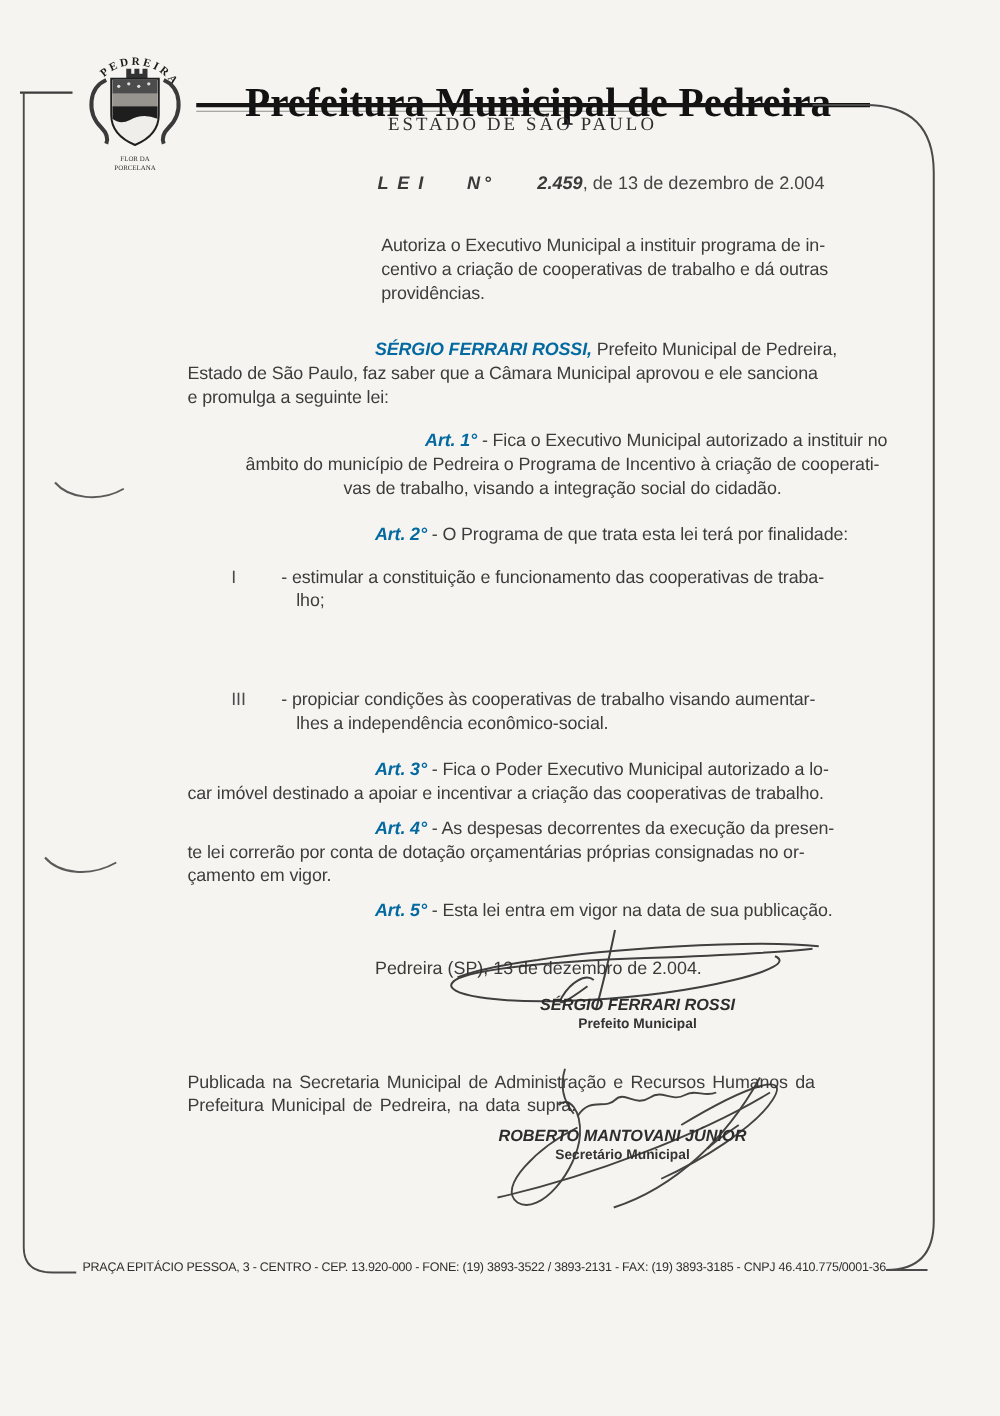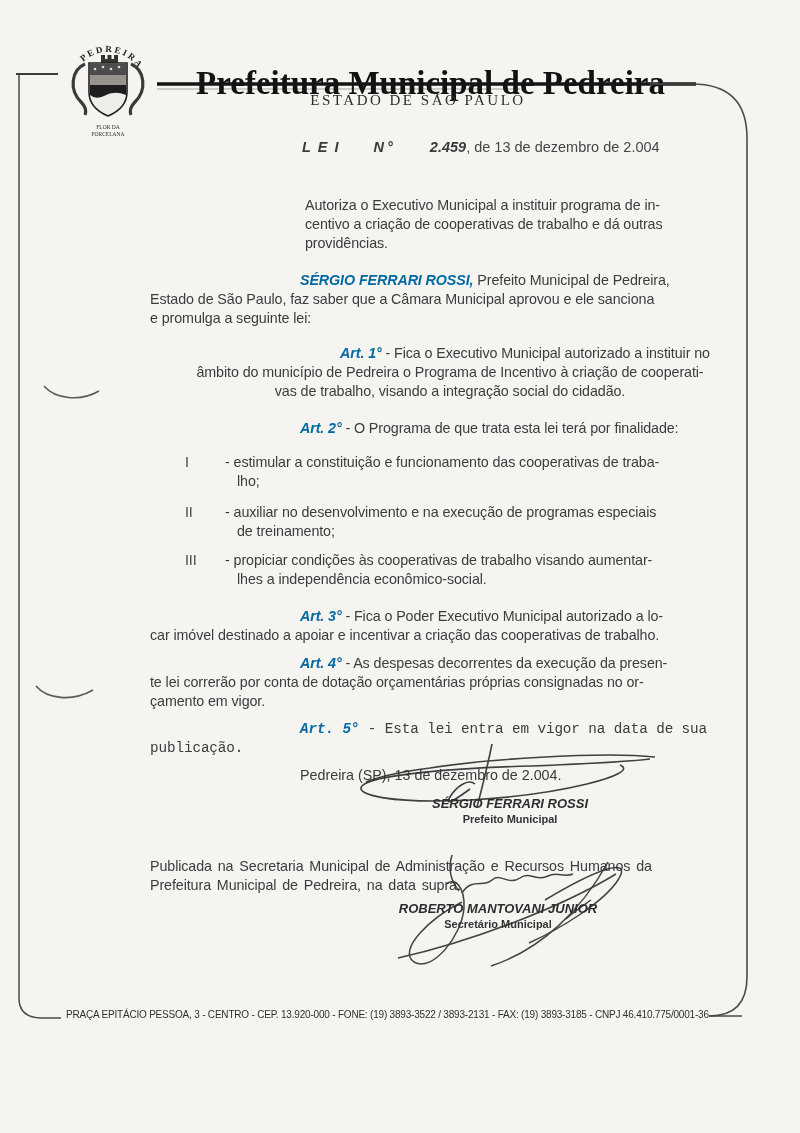--- a/index.html
+++ b/index.html
@@ -23,29 +23,29 @@
   .logo{left:58px;top:32px;width:100px;height:110px;}
   
   .lei-line{left:302px;top:139px;white-space:nowrap;font-size:14.5px;}
   .lei-line .lei{font-weight:bold;font-style:italic;letter-spacing:7px;}
   .lei-line .numero{font-weight:bold;font-style:italic;margin-left:28px;letter-spacing:3px;}
   .lei-line .number{font-weight:bold;font-style:italic;margin-left:34px;}
   .lei-line .suffix{color:#454545;}
   
   .ml{white-space:pre-line;}
   .bodytxt{font-size:14.3px;line-height:18.8px;letter-spacing:-0.1px;color:#3c3c3c;}
-  .summary{left:305px;top:188px;width:425px;margin-top:8px;}
+  .summary{left:305px;top:188px;width:425px;}
   .para{width:600px;text-indent:150px;margin:0;}
   .b-i{font-weight:bold;font-style:italic;color:#0369a1;}
   .p-preamble{left:150px;top:271px;}
   .p-art1{left:150px;top:344px;text-align:center;}
   .p-art2{left:150px;top:419px;}
   .p-art3{left:150px;top:607px;}
   .p-art4{left:150px;top:654px;}
-  .p-art5{left:150px;top:720px;font-family:Liberation Mono, monospace;}
+  .p-art5{left:150px;top:720px;}
   .pub{left:150px;top:843px;width:600px;word-spacing:2px;}
   .item{display:flex;width:540px;}
   .item .numeral{width:40px;flex:0 0 40px;color:#4a4a4a;}
   .item .itemtext{flex:1;text-indent:-12px;padding-left:12px;}
   .it1{left:185px;top:453px;}
   .it2{left:185px;top:503px;}
   .it3{left:185px;top:551px;}
   .dateline{left:300px;top:753px;font-size:14.3px;}
   
   .sigblock{text-align:center;width:240px;}
@@ -112,25 +112,20 @@
 âmbito do município de Pedreira o Programa de Incentivo à criação de cooperati-
 vas de trabalho, visando a integração social do cidadão.</span></p>
 
   <p class="abs bodytxt ml para p-art2"><span class="b-i">Art. 2°</span> <span class="ml">- O Programa de que trata esta lei terá por finalidade:</span></p>
 
   <div class="abs bodytxt item it1">
     <span class="numeral">I</span>
     <span class="itemtext ml">- estimular a constituição e funcionamento das cooperativas de traba-
 lho;</span>
   </div>
-  <div class="abs bodytxt item it2">
-    <span class="numeral">II</span>
-    <span class="itemtext ml">- auxiliar no desenvolvimento e na execução de programas especiais
-de treinamento;</span>
-  </div>
   <div class="abs bodytxt item it3">
     <span class="numeral">III</span>
     <span class="itemtext ml">- propiciar condições às cooperativas de trabalho visando aumentar-
 lhes a independência econômico-social.</span>
   </div>
 
   <p class="abs bodytxt ml para p-art3"><span class="b-i">Art. 3°</span> <span class="ml">- Fica o Poder Executivo Municipal autorizado a lo-
 car imóvel destinado a apoiar e incentivar a criação das cooperativas de trabalho.</span></p>
 
   <p class="abs bodytxt ml para p-art4"><span class="b-i">Art. 4°</span> <span class="ml">- As despesas decorrentes da execução da presen-

